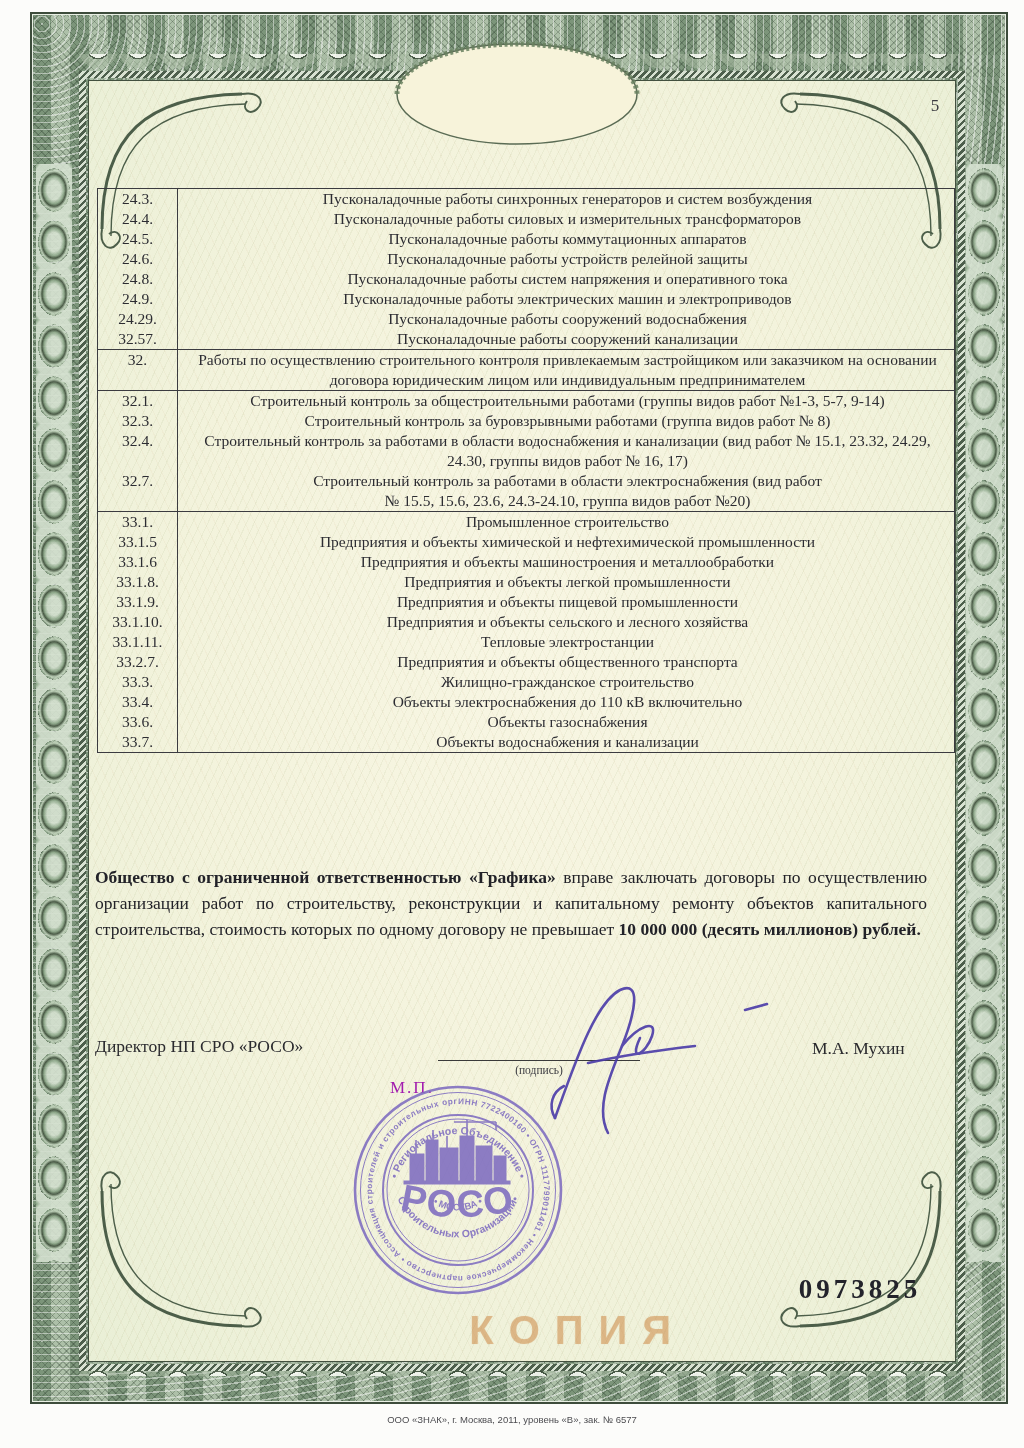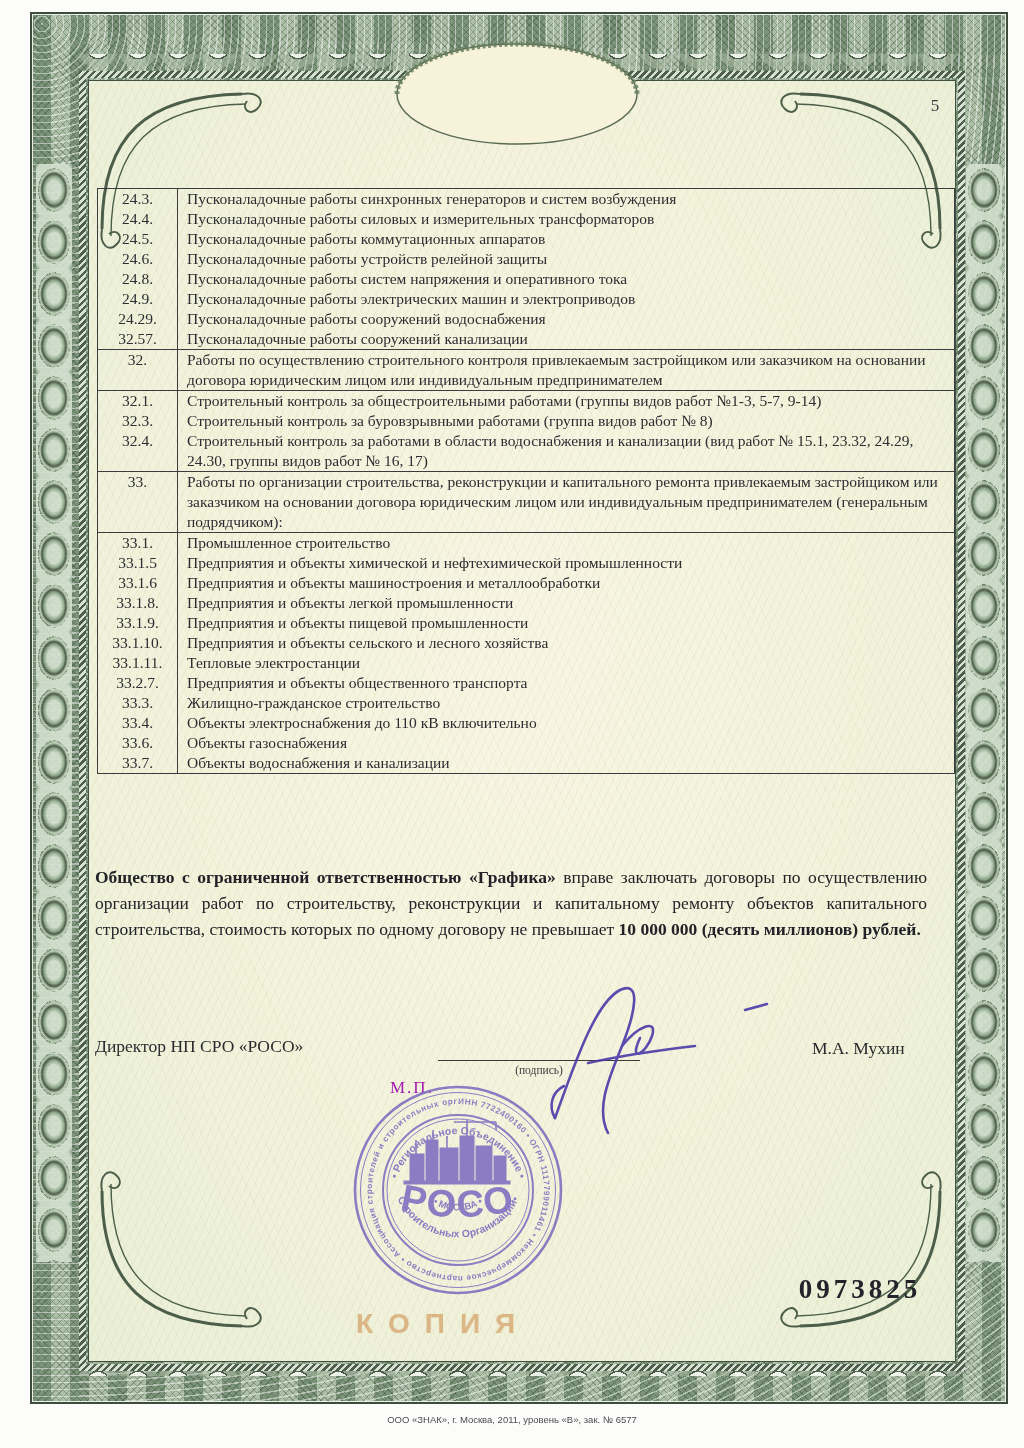--- a/index.html
+++ b/index.html
@@ -41,36 +41,36 @@
   .frame-deco{position:absolute;left:0;top:0;pointer-events:none;}
 
   
   .page-num{position:absolute;left:918px;top:96px;width:34px;text-align:center;
     font-size:17px;color:#3a3a40;}
   .reg-table{position:absolute;left:97px;top:188px;width:858px;box-sizing:border-box;
     border:1.5px solid #3b3b40;font-size:15.5px;line-height:20px;color:#2c2c32;}
   .trow{display:flex;}
   .trow.divided{border-top:1px solid #3b3b40;}
   .tcode{flex:none;width:80px;border-right:1px solid #3b3b40;text-align:center;padding:0 2px;box-sizing:border-box;}
-  .ttext{flex:1;padding:0 6px 0 9px;white-space:pre-line;}
+  .ttext{flex:1;padding:0 6px 0 9px;white-space:pre-line;text-align:center;}
   .summary{position:absolute;left:95px;top:864px;width:832px;margin:0;
     font-size:17.5px;line-height:26px;text-align:justify;color:#222228;}
   .summary .b{font-weight:bold;}
   .director-label{position:absolute;left:95px;top:1036px;font-size:17.5px;}
   .signer-name{position:absolute;left:812px;top:1038px;font-size:17.5px;}
   .sig-line{position:absolute;left:438px;top:1060px;width:202px;border-top:1.5px solid #3a3a3a;}
   .sig-caption{position:absolute;left:438px;top:1064px;width:202px;text-align:center;
     font-size:11.5px;color:#3c3c42;}
   .mp-mark{position:absolute;left:390px;top:1078px;font-size:17px;letter-spacing:2px;color:#a21caf;}
   .stamp{position:absolute;left:350px;top:1082px;opacity:.88;}
   .handsig{position:absolute;left:500px;top:968px;}
   .serial{position:absolute;left:780px;top:1274px;width:160px;text-align:center;
     font-weight:bold;font-size:27px;letter-spacing:4px;color:#23232b;}
-  .copy-wm{position:absolute;left:356px;top:1308px;width:330px;text-align:left;
-    font-family:"Liberation Sans",sans-serif;font-weight:bold;font-size:28px;
+  .copy-wm{position:absolute;left:356px;top:1308px;width:330px;text-align:right;
+    font-family:"Liberation Sans",sans-serif;font-weight:bold;font-size:40px;
     letter-spacing:15px;color:rgba(205,138,70,.38);text-shadow:0 0 1px rgba(205,138,70,.3);}
   .footer-line{position:absolute;left:0;top:1414px;width:1024px;text-align:center;
     font-family:"Liberation Sans",sans-serif;font-size:9.5px;color:#4c4c50;}
 </style>
 </head>
 <body>
 
 <div class="page">
 
   <div class="frame">
@@ -154,25 +154,26 @@
       <div class="trow">
         <div class="tcode">32.3.</div>
         <div class="ttext">Строительный контроль за буровзрывными работами (группа видов работ № 8)</div>
       </div>
 
       <div class="trow">
         <div class="tcode">32.4.</div>
         <div class="ttext">Строительный контроль за работами в области водоснабжения и канализации (вид работ № 15.1, 23.32, 24.29, 24.30, группы видов работ № 16, 17)</div>
       </div>
 
-
-      <div class="trow divided">
-        <div class="tcode">33.</div>
-        <div class="ttext">Работы по организации строительства, реконструкции и капитального ремонта привлекаемым застройщиком или заказчиком на основании договора юридическим лицом или индивидуальным предпринимателем (генеральным подрядчиком):</div>
-      </div>
+      <div class="trow">
+        <div class="tcode">32.7.</div>
+        <div class="ttext">Строительный контроль за работами в области электроснабжения (вид работ
+№ 15.5, 15.6, 23.6, 24.3-24.10, группа видов работ №20)</div>
+      </div>
+
 
       <div class="trow divided">
         <div class="tcode">33.1.</div>
         <div class="ttext">Промышленное строительство</div>
       </div>
 
       <div class="trow">
         <div class="tcode">33.1.5</div>
         <div class="ttext">Предприятия и объекты химической и нефтехимической промышленности</div>
       </div>

